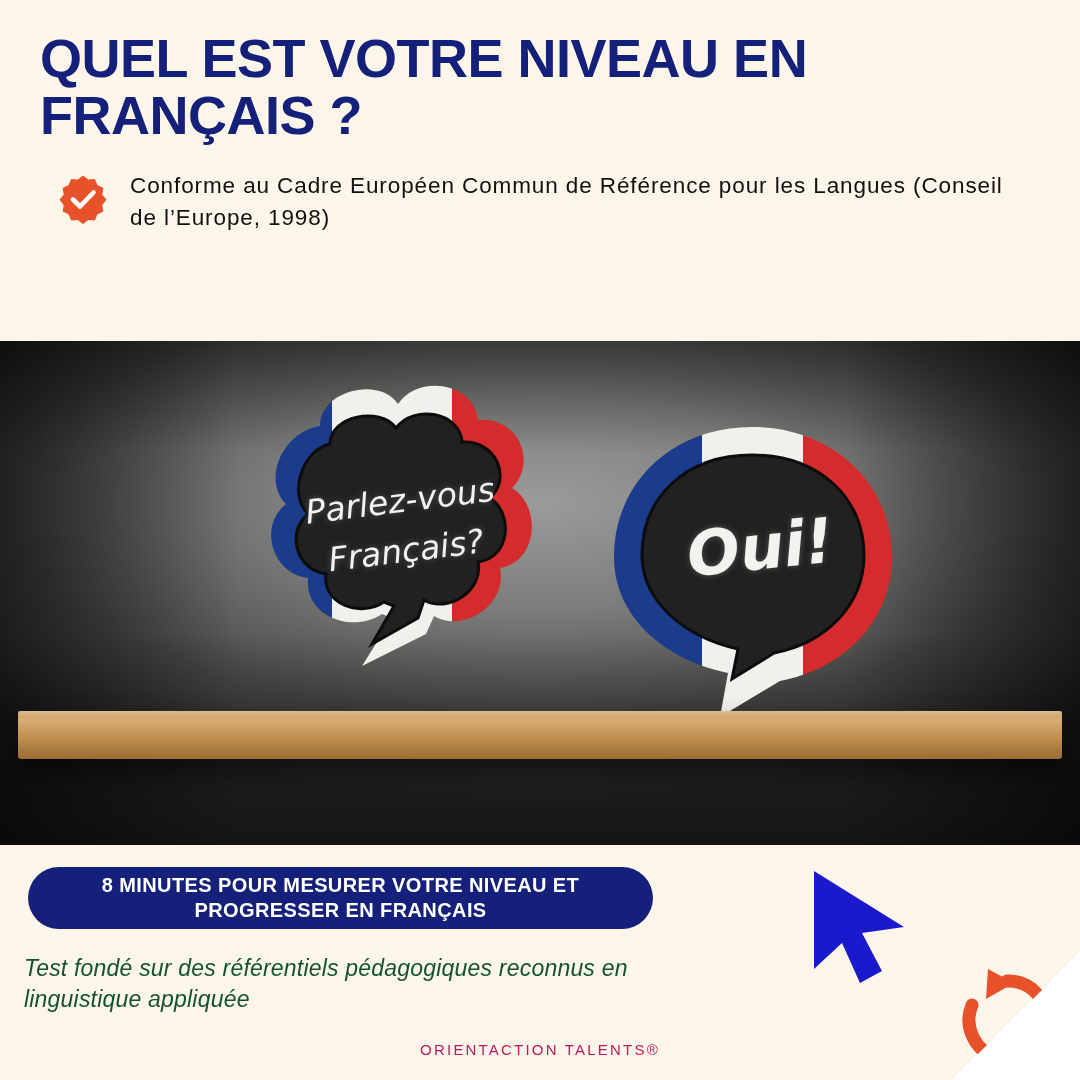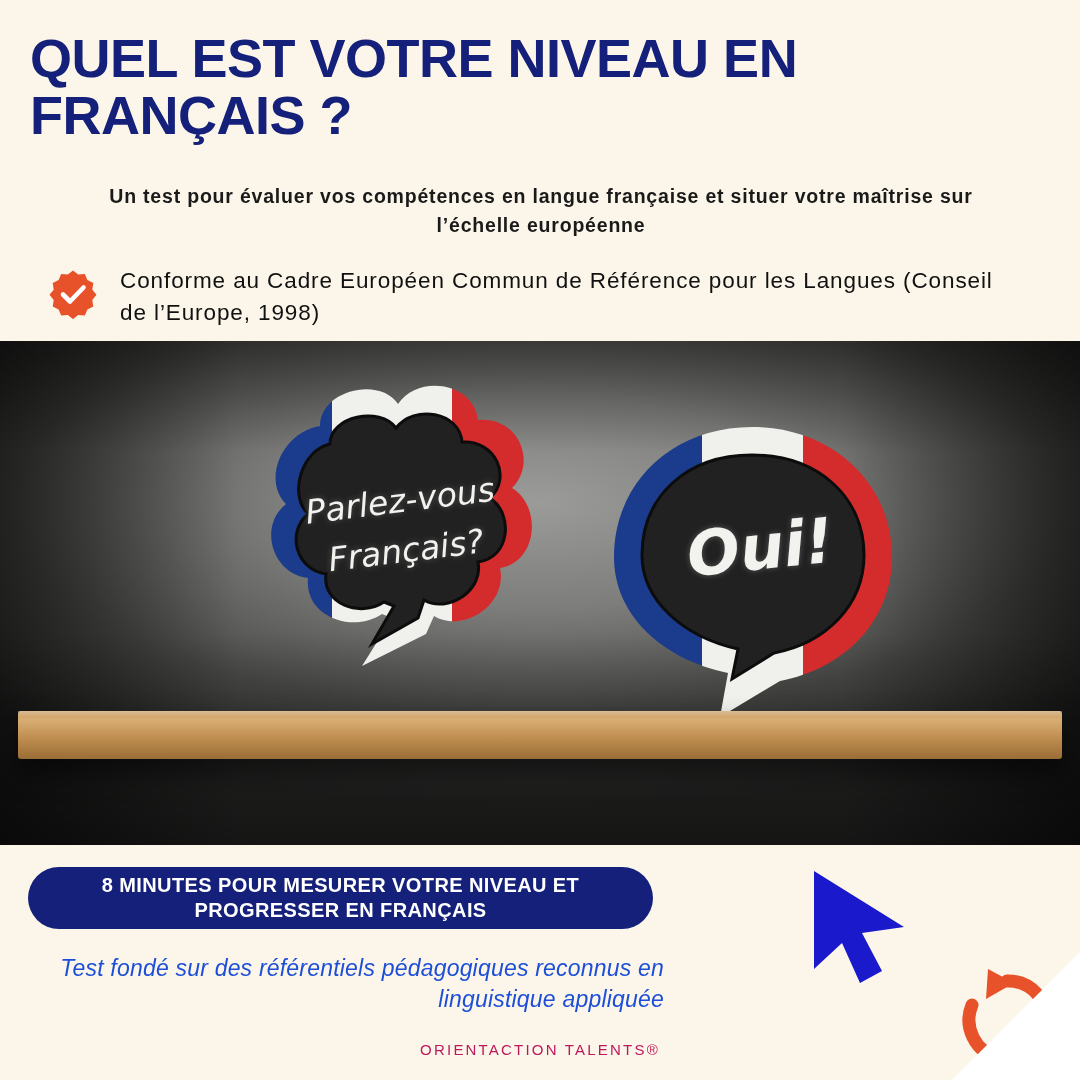--- a/index.html
+++ b/index.html
@@ -12,21 +12,21 @@
   .poster {
     position: relative;
     width: 1080px; height: 1080px;
     background: #FBF6E9;
     overflow: hidden;
   }
 
   
   .header {
     position: absolute;
-    top: 0; left: 2px; right: 0;
+    top: 0; left: 12px; right: 0;
     height: 401px;
     background: #FBF6E9;
     padding: 30px 28px 16px 28px;
   }
   .main-title {
     font-size: 54px;
     line-height: 1.06;
     font-weight: 800;
     letter-spacing: -0.5px;
     color: #15207A;
@@ -159,23 +159,22 @@
     line-height: 1.25;
     text-transform: uppercase;
   }
   .footnote {
     position: absolute;
     left: 24px; top: 108px;
     width: 640px;
     font-size: 23px;
     font-style: italic;
     line-height: 1.35;
-    color: #1d4ed8;
+    color: #14532d;
     letter-spacing: 0.2px;
-    text-align: right;
   }
   .brand {
     position: absolute;
     left: 0; right: 0; bottom: 22px;
     text-align: center;
     font-size: 15px;
     letter-spacing: 2.2px;
     color: #be185d;
     font-weight: 500;
   }
@@ -198,21 +197,20 @@
     border-color: transparent transparent #ffffff transparent;
   }
 </style>
 </head>
 <body>
 
 <div class="poster">
 
   <div class="header">
     <h1 class="main-title">QUEL EST VOTRE NIVEAU EN FRANÇAIS ?</h1>
-    <p class="subtitle">Un test pour évaluer vos compétences en langue française et situer votre maîtrise sur l’échelle européenne</p>
 
     <div class="conform-row">
       <div class="badge-check">
         <svg width="50" height="50" viewBox="0 0 50 50" aria-hidden="true">
           <path d="M25 1.5 L30.2 5.6 L36.8 5.0 L39.4 11.1 L45.3 14.1 L44.3 20.7 L48.5 25.8 L44.3 30.9 L45.3 37.5 L39.4 40.5 L36.8 46.6 L30.2 46.0 L25 50.1 L19.8 46.0 L13.2 46.6 L10.6 40.5 L4.7 37.5 L5.7 30.9 L1.5 25.8 L5.7 20.7 L4.7 14.1 L10.6 11.1 L13.2 5.0 L19.8 5.6 Z" fill="#E8522A"></path>
           <path d="M15 25.5 L22 32.5 L35.5 18.5" fill="none" stroke="#ffffff" stroke-width="4.6" stroke-linecap="round" stroke-linejoin="round"></path>
         </svg>
       </div>
       <div class="conform-text">Conforme au Cadre Européen Commun de Référence pour les Langues (Conseil de l’Europe, 1998)</div>
     </div>

